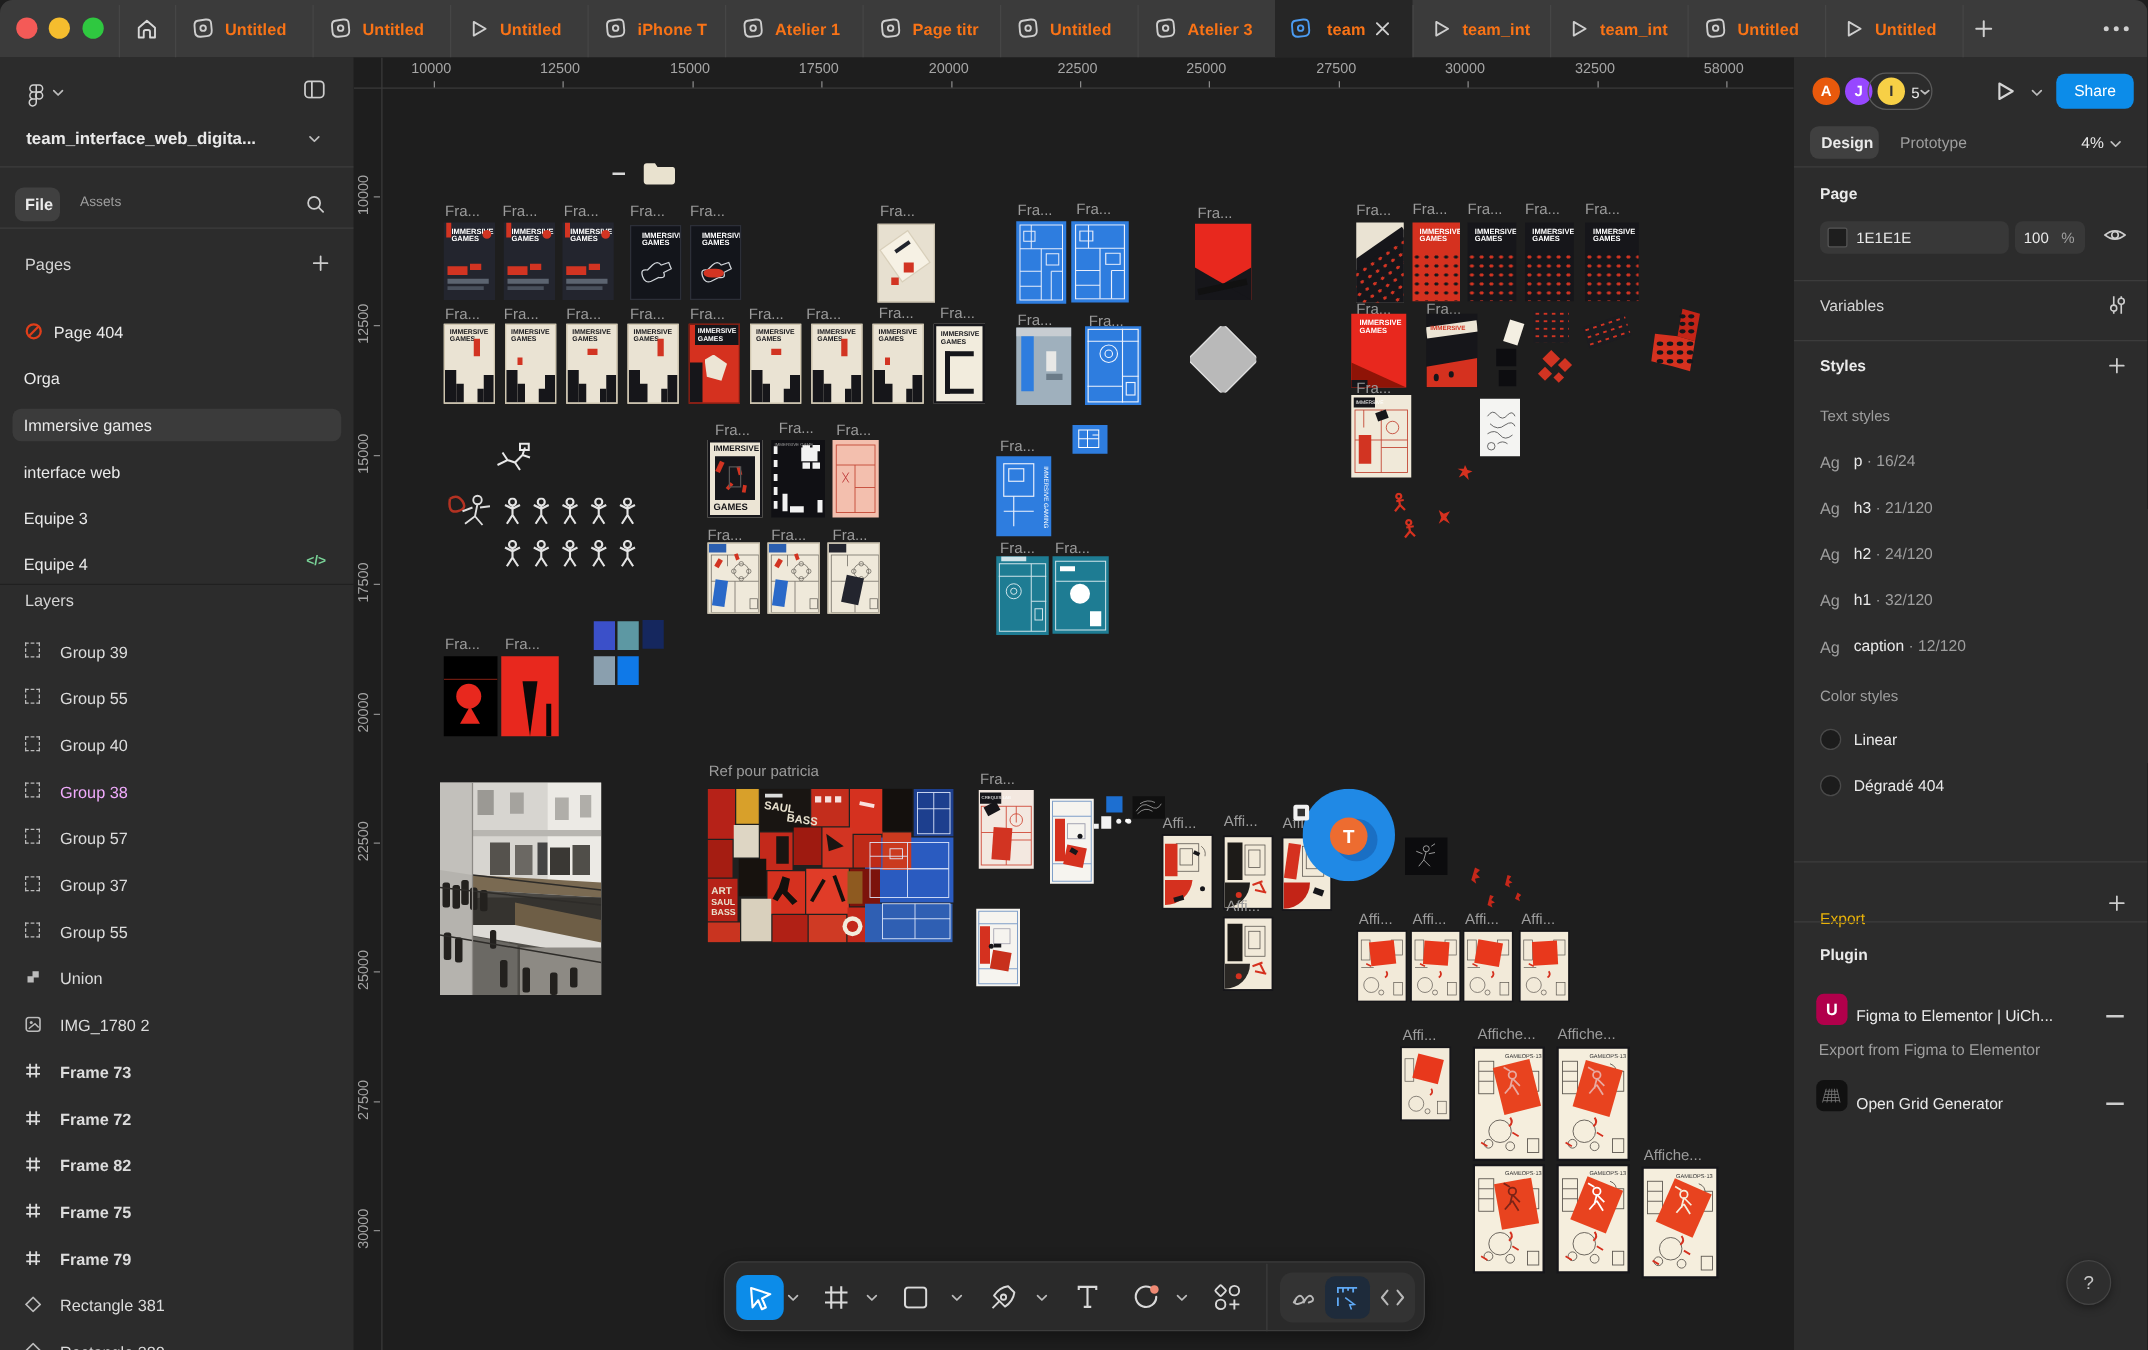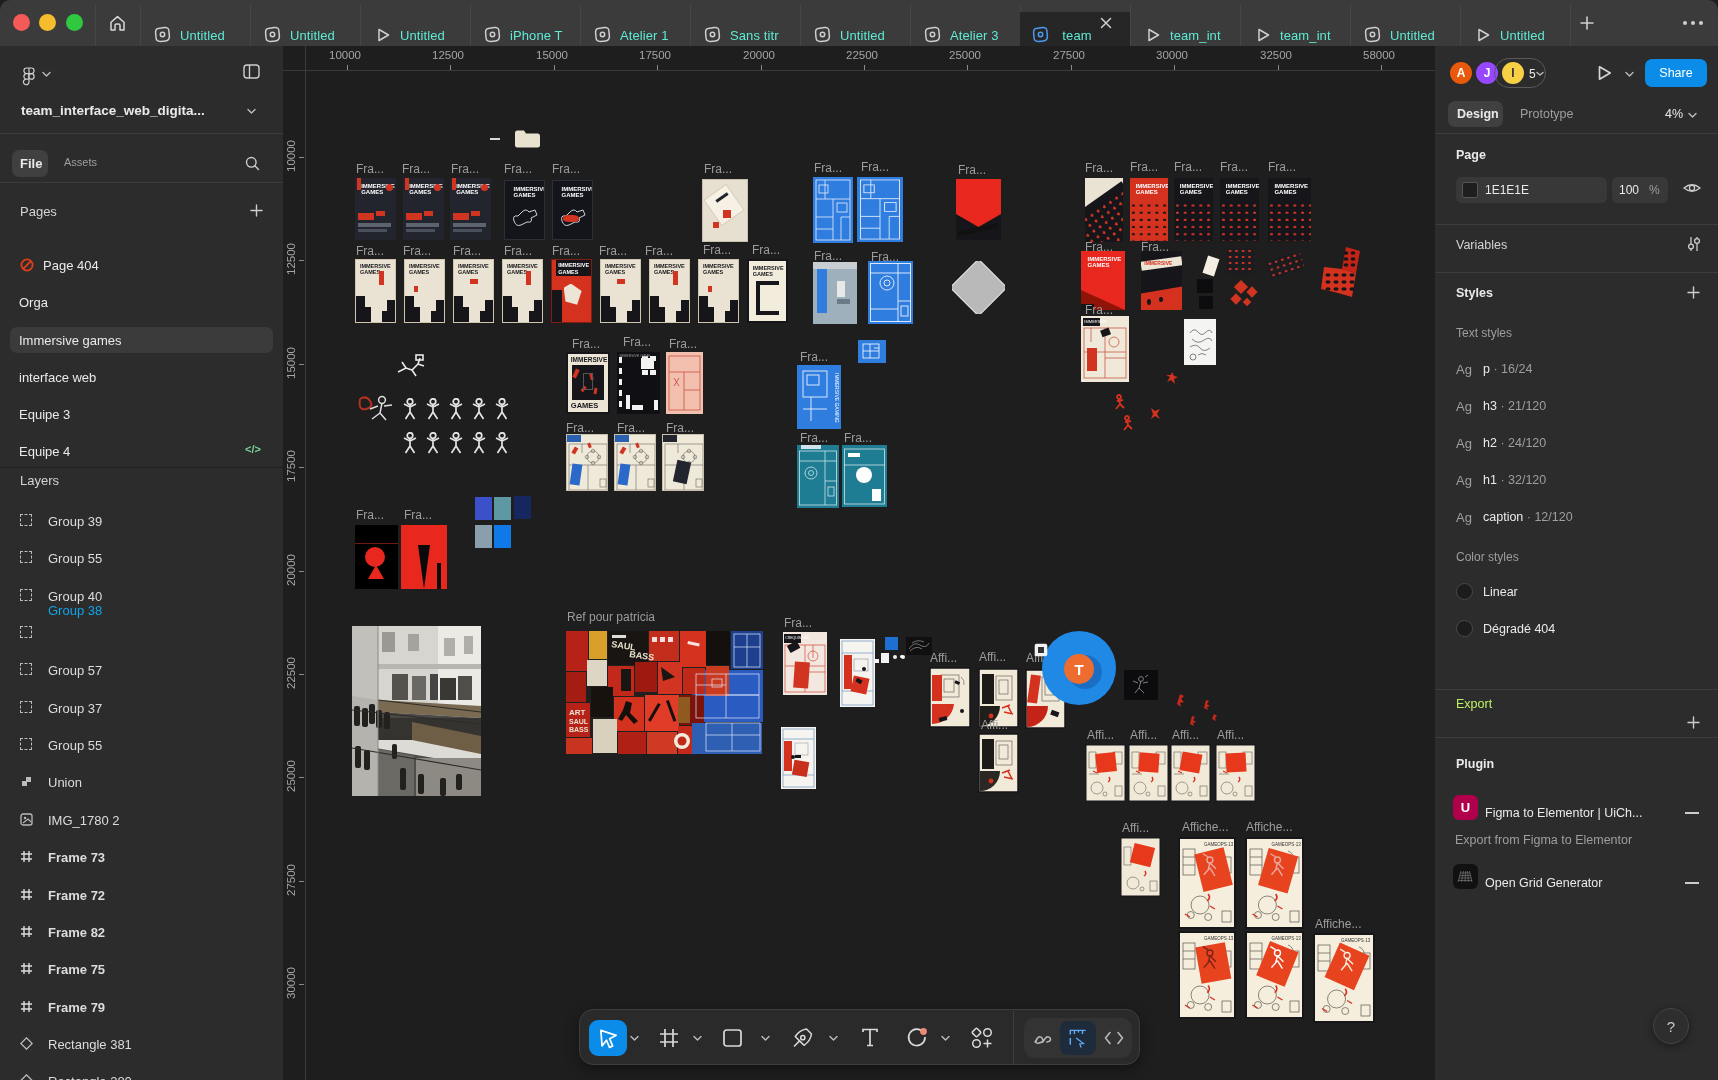--- a/index.html
+++ b/index.html
@@ -1,20 +1,20 @@
 <!DOCTYPE html>
 <html><head><meta charset="utf-8"><style>
 *{margin:0;padding:0;box-sizing:border-box}
 html,body{width:1718px;height:1080px;overflow:hidden;background:#1e1e1e;
  font-family:"Liberation Sans",sans-serif;-webkit-font-smoothing:antialiased}
 .ab{position:absolute}
 #win{position:relative;width:1718px;height:1080px;background:#1e1e1e}
 
 #tabbar{position:absolute;left:0;top:0;width:1718px;height:46px;background:#3b3b3b;border-radius:10px 10px 0 0}
-.tab{position:absolute;top:12px;height:46px;display:flex;align-items:center;justify-content:center;gap:8px;color:#5eead4;font-size:13px;font-weight:400;letter-spacing:.1px}
+.tab{position:absolute;top:0;height:46px;display:flex;align-items:center;justify-content:center;gap:8px;color:#f97316;font-size:13px;font-weight:700;letter-spacing:.1px}
 .tabsep{position:absolute;top:4px;width:1px;height:42px;background:#464646}
 .tlight{position:absolute;top:14px;width:17px;height:17px;border-radius:50%}
 
 #lpanel{position:absolute;left:0;top:46px;width:283px;height:1034px;background:#2c2c2c}
 #rpanel{position:absolute;left:1435px;top:46px;width:283px;height:1034px;background:#2c2c2c}
 .hsep{position:absolute;height:1px;background:#3c3c3c}
 .txt{position:absolute;white-space:nowrap}
 .w{color:#eaeaea}.g{color:#9e9e9e}.b{font-weight:700}
 .chip{position:absolute;background:#404040;border-radius:7px}
 .rowsel{position:absolute;background:#3b3b3b;border-radius:7px}
@@ -76,21 +76,21 @@
           <circle cx="8.5" cy="8.5" r="2.2" fill="none" stroke="#cecece" stroke-width="1.5"></circle>
         </svg>
         <span style="margin-left:24px;position:absolute;left:16px">Atelier 1</span>
       </div>
 <div class="tabsep" style="left:690px"></div>
 <div class="tab" style="left:690px;width:110px">
         <svg class="ab" style="left:14px;top:14px;" width="17" height="17" viewBox="0 0 17 17">
           <path d="M4.2,2.6 L10.5,1.6 Q14.8,1.2 14.9,5 L15.4,10.3 Q15.6,14.6 11.4,14.9 L6.6,15.4 Q2.3,15.6 2.0,11.5 L1.6,6.6 Q1.4,3.0 4.2,2.6 Z" fill="none" stroke="#cecece" stroke-width="1.5"></path>
           <circle cx="8.5" cy="8.5" r="2.2" fill="none" stroke="#cecece" stroke-width="1.5"></circle>
         </svg>
-        <span style="margin-left:24px;position:absolute;left:16px">Sans titr</span>
+        <span style="margin-left:24px;position:absolute;left:16px">Page titr</span>
       </div>
 <div class="tabsep" style="left:800px"></div>
 <div class="tab" style="left:800px;width:110px">
         <svg class="ab" style="left:14px;top:14px;" width="17" height="17" viewBox="0 0 17 17">
           <path d="M4.2,2.6 L10.5,1.6 Q14.8,1.2 14.9,5 L15.4,10.3 Q15.6,14.6 11.4,14.9 L6.6,15.4 Q2.3,15.6 2.0,11.5 L1.6,6.6 Q1.4,3.0 4.2,2.6 Z" fill="none" stroke="#cecece" stroke-width="1.5"></path>
           <circle cx="8.5" cy="8.5" r="2.2" fill="none" stroke="#cecece" stroke-width="1.5"></circle>
         </svg>
         <span style="margin-left:24px;position:absolute;left:16px">Untitled</span>
       </div>
 <div class="tabsep" style="left:910px"></div>
@@ -196,21 +196,21 @@
 <div class="txt w" style="left:19px;top:398px;font-size:13px">Equipe 4</div>
 <div class="txt" style="left:245px;top:397px;font-size:11px;color:#79d297;font-weight:700">&lt;/&gt;</div>
 <div class="hsep" style="left:0;top:421px;width:283px;background:#202020"></div>
 <div class="txt w" style="left:20px;top:427px;font-size:13px;color:#d4d4d4">Layers</div>
 <div class="txt w" style="left:48px;top:468px;font-size:13px;color:#dcdcdc">Group 39</div>
 <div class="ab" style="left:20px;top:468.0px;width:12px;height:12px;border:1.3px dashed #bbb"></div>
 <div class="txt w" style="left:48px;top:505px;font-size:13px;color:#dcdcdc">Group 55</div>
 <div class="ab" style="left:20px;top:505.35px;width:12px;height:12px;border:1.3px dashed #bbb"></div>
 <div class="txt w" style="left:48px;top:543px;font-size:13px;color:#dcdcdc">Group 40</div>
 <div class="ab" style="left:20px;top:542.7px;width:12px;height:12px;border:1.3px dashed #bbb"></div>
-<div class="txt w" style="left:48px;top:557px;font-size:13px;color:#0ea5e9">Group 38</div>
+<div class="txt w" style="left:48px;top:580px;font-size:13px;color:#f0abfc">Group 38</div>
 <div class="ab" style="left:20px;top:580.05px;width:12px;height:12px;border:1.3px dashed #bbb"></div>
 <div class="txt w" style="left:48px;top:617px;font-size:13px;color:#dcdcdc">Group 57</div>
 <div class="ab" style="left:20px;top:617.4px;width:12px;height:12px;border:1.3px dashed #bbb"></div>
 <div class="txt w" style="left:48px;top:655px;font-size:13px;color:#dcdcdc">Group 37</div>
 <div class="ab" style="left:20px;top:654.75px;width:12px;height:12px;border:1.3px dashed #bbb"></div>
 <div class="txt w" style="left:48px;top:692px;font-size:13px;color:#dcdcdc">Group 55</div>
 <div class="ab" style="left:20px;top:692.1px;width:12px;height:12px;border:1.3px dashed #bbb"></div>
 <div class="txt w" style="left:48px;top:729px;font-size:13px;color:#dcdcdc">Union</div>
 <svg class="ab" style="left:20px;top:729.45px;" width="13" height="13" viewBox="0 0 13 13">
         <path d="M2,6 h4 V2 h5 v5 h-4 v4 H2 Z" fill="#bbb"></path>
@@ -308,21 +308,21 @@
 <div class="txt g" style="left:21px;top:427px;font-size:13px">Ag</div>
 <div class="txt w" style="left:48px;top:427px;font-size:12.5px">h1<span class="g"> · 32/120</span></div>
 <div class="txt g" style="left:21px;top:464px;font-size:13px">Ag</div>
 <div class="txt w" style="left:48px;top:464px;font-size:12.5px">caption<span class="g"> · 12/120</span></div>
 <div class="txt g" style="left:21px;top:504px;font-size:12px">Color styles</div>
 <div class="ab" style="left:21px;top:537px;width:17px;height:17px;border-radius:50%;background:#1c1c1c;border:1px solid #4a4a4a"></div>
 <div class="txt w" style="left:48px;top:539px;font-size:12.5px">Linear</div>
 <div class="ab" style="left:21px;top:574px;width:17px;height:17px;border-radius:50%;background:#1c1c1c;border:1px solid #4a4a4a"></div>
 <div class="txt w" style="left:48px;top:576px;font-size:12.5px">Dégradé 404</div>
 <div class="hsep" style="left:0;top:643px;width:283px"></div>
-<div class="txt w" style="left:21px;top:651px;font-size:12.5px;color:#bef264">Export</div>
+<div class="txt w" style="left:21px;top:682px;font-size:12.5px;color:#eab308">Export</div>
 <svg class="ab" style="left:252px;top:670px;" width="13" height="13" viewBox="0 0 13 13">
         <path d="M6.5,1 L6.5,12 M1,6.5 L12,6.5" stroke="#cdcdcd" stroke-width="1.4" stroke-linecap="round"></path>
       </svg>
 <div class="hsep" style="left:0;top:691px;width:283px"></div>
 <div class="txt w b" style="left:21px;top:711px;font-size:12.5px">Plugin</div>
 <div class="ab" style="left:18px;top:749px;width:25px;height:25px;border-radius:6px;background:#b1004b;display:flex;align-items:center;justify-content:center;color:#fff;font-size:13px;font-weight:700">U</div>
 <div class="txt w" style="left:50px;top:760px;font-size:12.5px">Figma to Elementor | UiCh...</div>
 <div class="ab" style="left:250px;top:766px;width:14px;height:1.6px;background:#cdcdcd"></div>
 <div class="txt g" style="left:20px;top:787px;font-size:12.5px">Export from Figma to Elementor</div>
 <div class="ab" style="left:18px;top:818px;width:25px;height:25px;border-radius:6px;background:#111;display:flex;align-items:center;justify-content:center">

